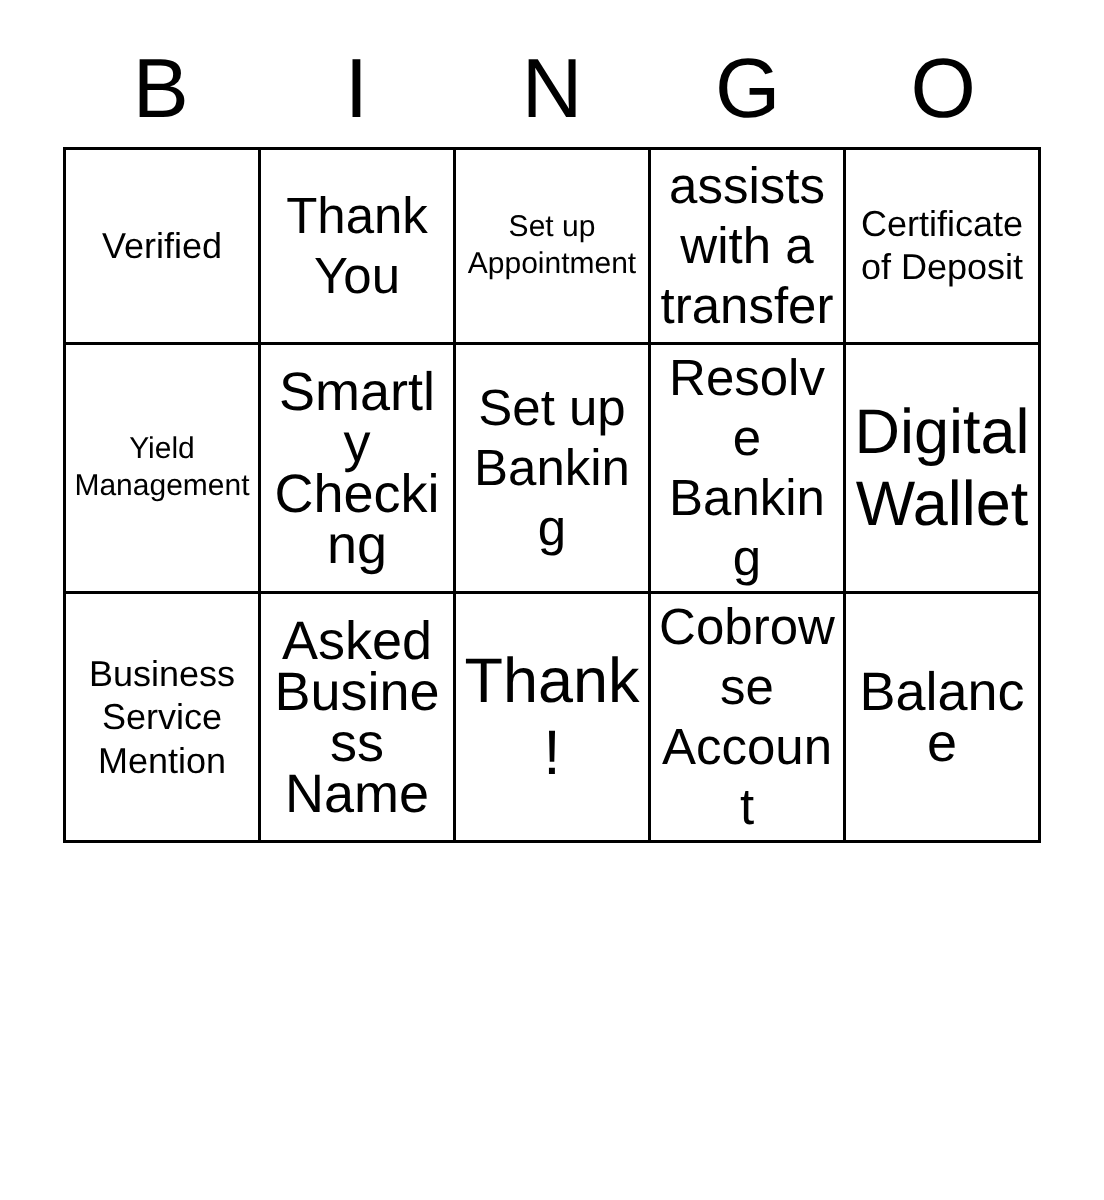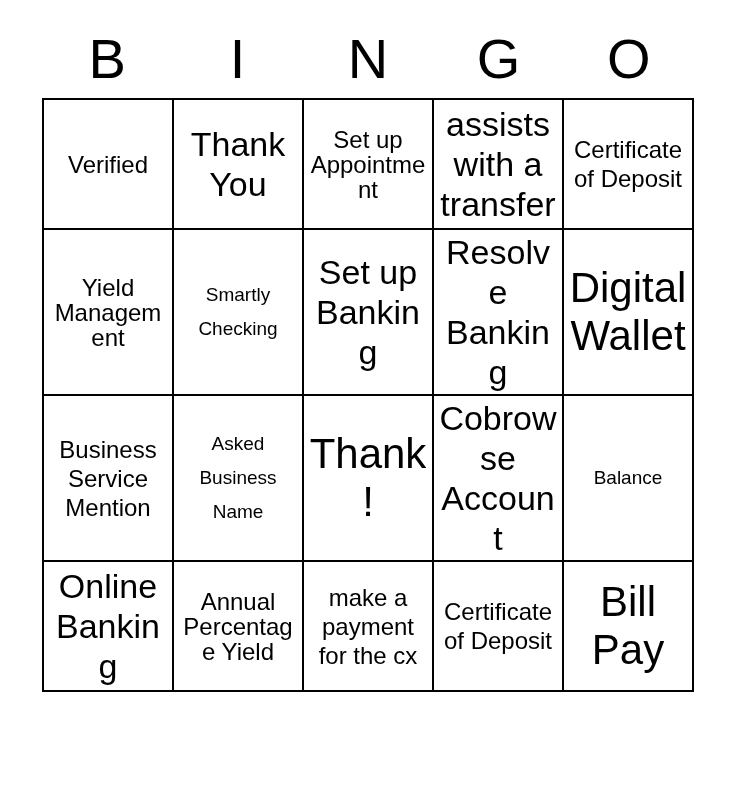--- a/index.html
+++ b/index.html
@@ -46,23 +46,23 @@
     border: 2px solid #000000;
     width: 20%;
     height: 130px;
     text-align: center;
     vertical-align: middle;
     padding: 2px 4px;
     box-sizing: border-box;
     overflow: hidden;
     word-wrap: break-word;
   }
-  .s-sm { font-size: 24px; line-height: 25px; }
+  .s-sm { font-size: 20px; line-height: 25px; }
   .s-md { font-size: 24px; line-height: 29px; }
-  .s-lg { font-size: 19px; line-height: 34px; }
+  .s-lg { font-size: 36px; line-height: 34px; }
   .s-xl { font-size: 34px; line-height: 40px; }
   .s-xxl { font-size: 42px; line-height: 48px; }
 </style>
 </head>
 <body>
 
 <div class="card">
 
   <div class="header-row">
     <div class="header-cell">B</div>
@@ -88,23 +88,16 @@
         <td class="s-xl">Resolve Banking</td>
         <td class="s-xxl">Digital Wallet</td>
       </tr>
       <tr>
         <td class="s-md">Business Service Mention</td>
         <td class="s-lg">Asked Business Name</td>
         <td class="s-xxl">Thank!</td>
         <td class="s-xl">Cobrowse Account</td>
         <td class="s-lg">Balance</td>
       </tr>
-      <tr>
-        <td class="s-xl">Online Banking</td>
-        <td class="s-sm">Annual Percentage Yield</td>
-        <td class="s-md">make a payment for the cx</td>
-        <td class="s-md">Certificate of Deposit</td>
-        <td class="s-xxl">Bill Pay</td>
-      </tr>
     </tbody>
   </table>
 
 </div>
 
 </body></html>

